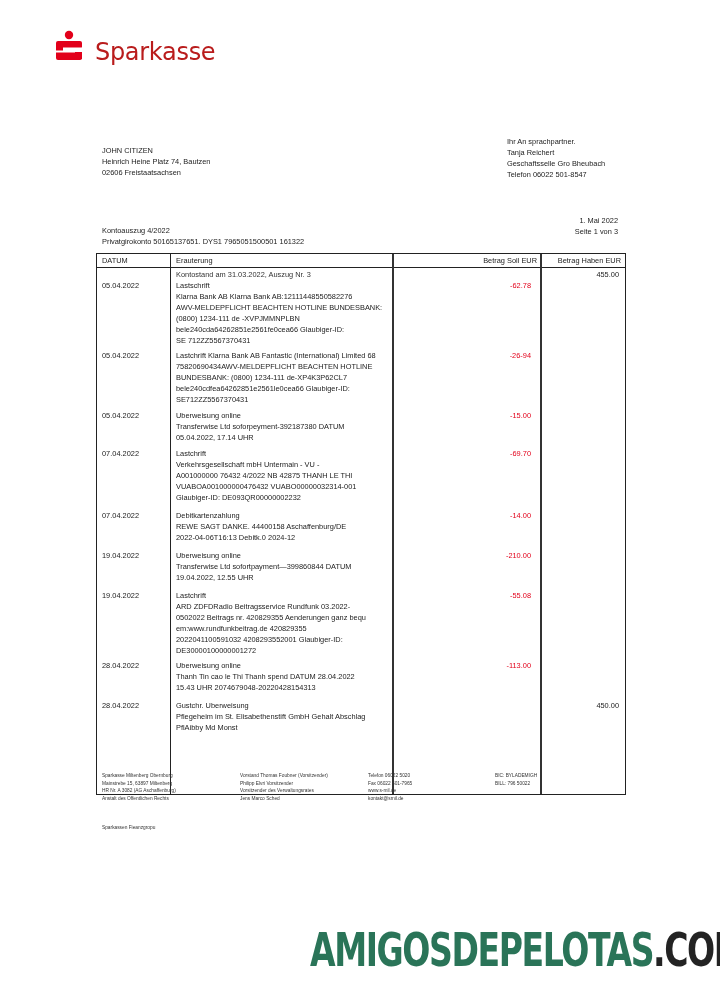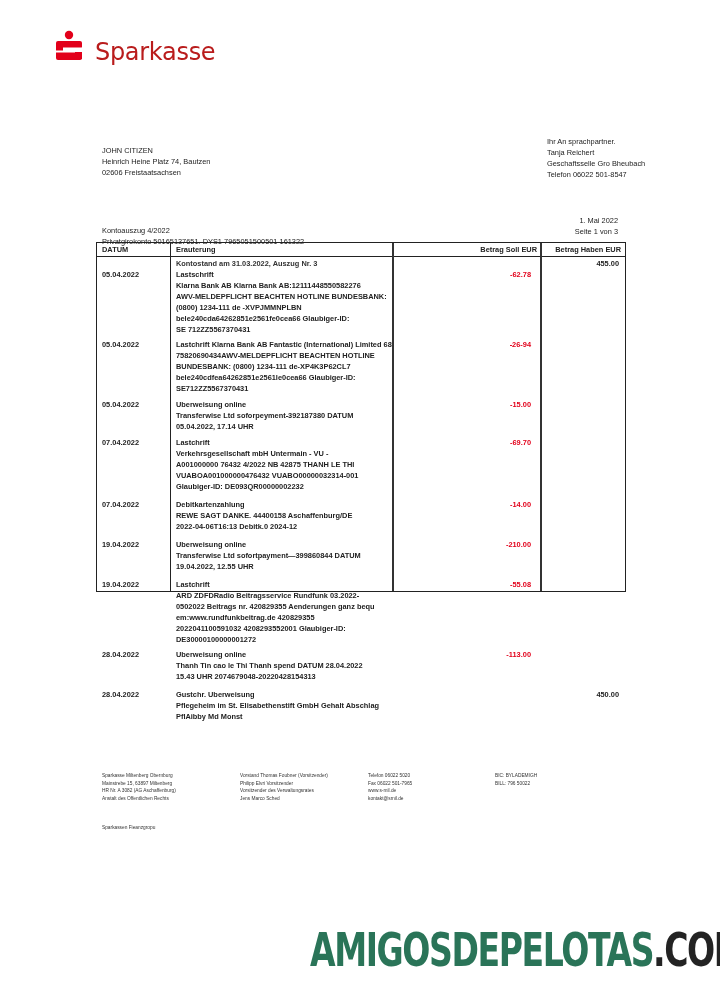--- a/index.html
+++ b/index.html
@@ -6,22 +6,22 @@
   body { width:720px; height:1000px; position:relative; overflow:hidden;
          font-family:"Liberation Sans", sans-serif; color:#222; }
   .abs { position:absolute; }
   .logo-icon { position:absolute; left:55px; top:30px; width:28px; height:40px; }
   .logo-text { position:absolute; left:95px; top:38px; color:#b91c1c;
                font-family:"DejaVu Sans", sans-serif; font-size:24px; line-height:29px; letter-spacing:-0.3px; }
   .small { font-size:7.4px; line-height:11px; color:#222; }
   .tiny { font-size:4.6px; line-height:7px; color:#333; }
   .footer-col { font-size:4.8px; line-height:7.6px; color:#333; }
 
-  .stmt-table { position:absolute; left:96px; top:242px; width:530px; height:350px;
-                border:1.5px solid #222; box-sizing:border-box;font-weight:bold; }
+  .stmt-table { position:absolute; left:96px; top:253px; width:530px; height:542px;
+                border:1.5px solid #222; box-sizing:border-box; }
   .stmt-table .hdr { position:absolute; left:0; right:0; top:0; height:13px; border-bottom:1px solid #222; }
   .vline { position:absolute; top:0; bottom:0; border-left:1px solid #222; }
   .vline.thick { border-left:2px solid #333; }
   .cell { position:absolute; font-size:7.4px; line-height:11px; white-space:nowrap; }
   .hdr .cell { top:1px; }
   .debit { color:#e2001a; text-align:right; }
   .credit { color:#222; text-align:left; }
   .desc-line { display:block; }
 
   .watermark { position:absolute; left:310px; top:922px; font-family:"DejaVu Sans", sans-serif;
@@ -47,21 +47,21 @@
 <div class="logo-text">
   <div>Sparkasse</div>
 </div>
 
 <div class="abs small" style="left:102px; top:145px;">
   <div>JOHN CITIZEN</div>
   <div>Heinrich Heine Platz 74, Bautzen</div>
   <div>02606 Freistaatsachsen</div>
 </div>
 
-<div class="abs small" style="left:507px; top:136px;margin-left:40px;">
+<div class="abs small" style="left:507px; top:136px;">
   <div>Ihr An sprachpartner.</div>
   <div>Tanja Reichert</div>
   <div>Geschaftsselle Gro Bheubach</div>
   <div>Telefon 06022 501-8547</div>
 </div>
 
 <div class="abs small" style="left:102px; top:225px;">
   <div>Kontoauszug 4/2022</div>
   <div>Privatgirokonto 50165137651. DYS1 7965051500501 161322</div>
 </div>

